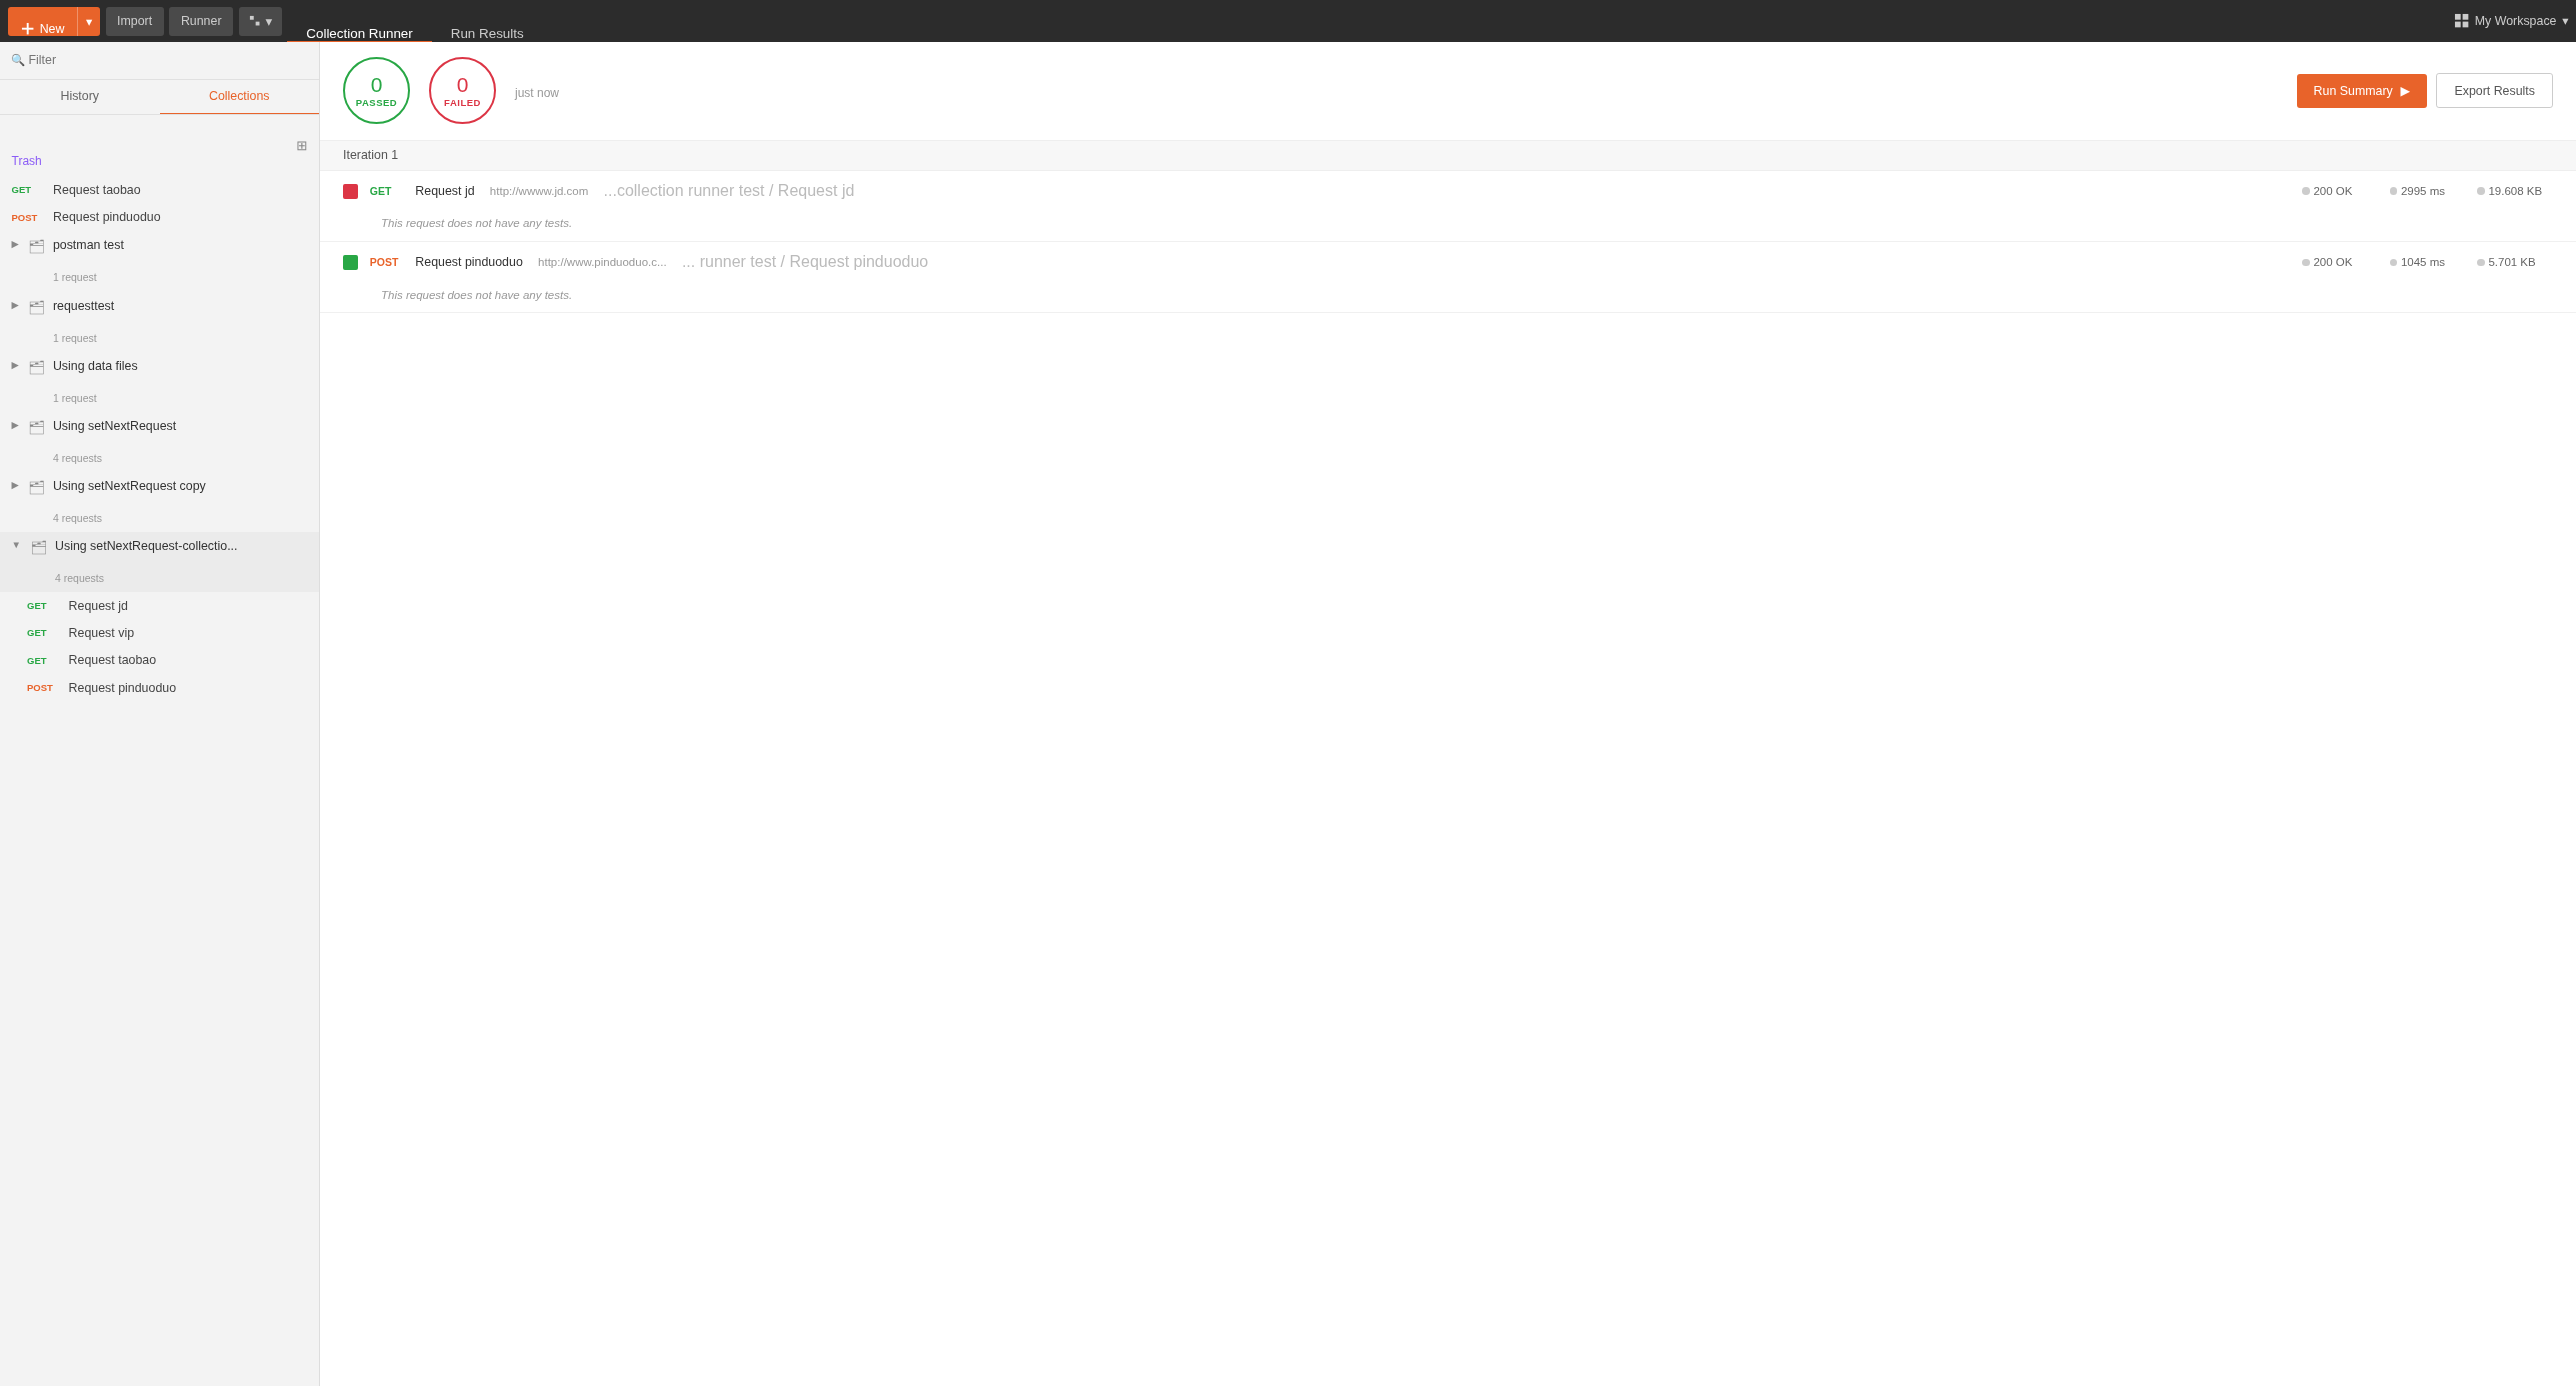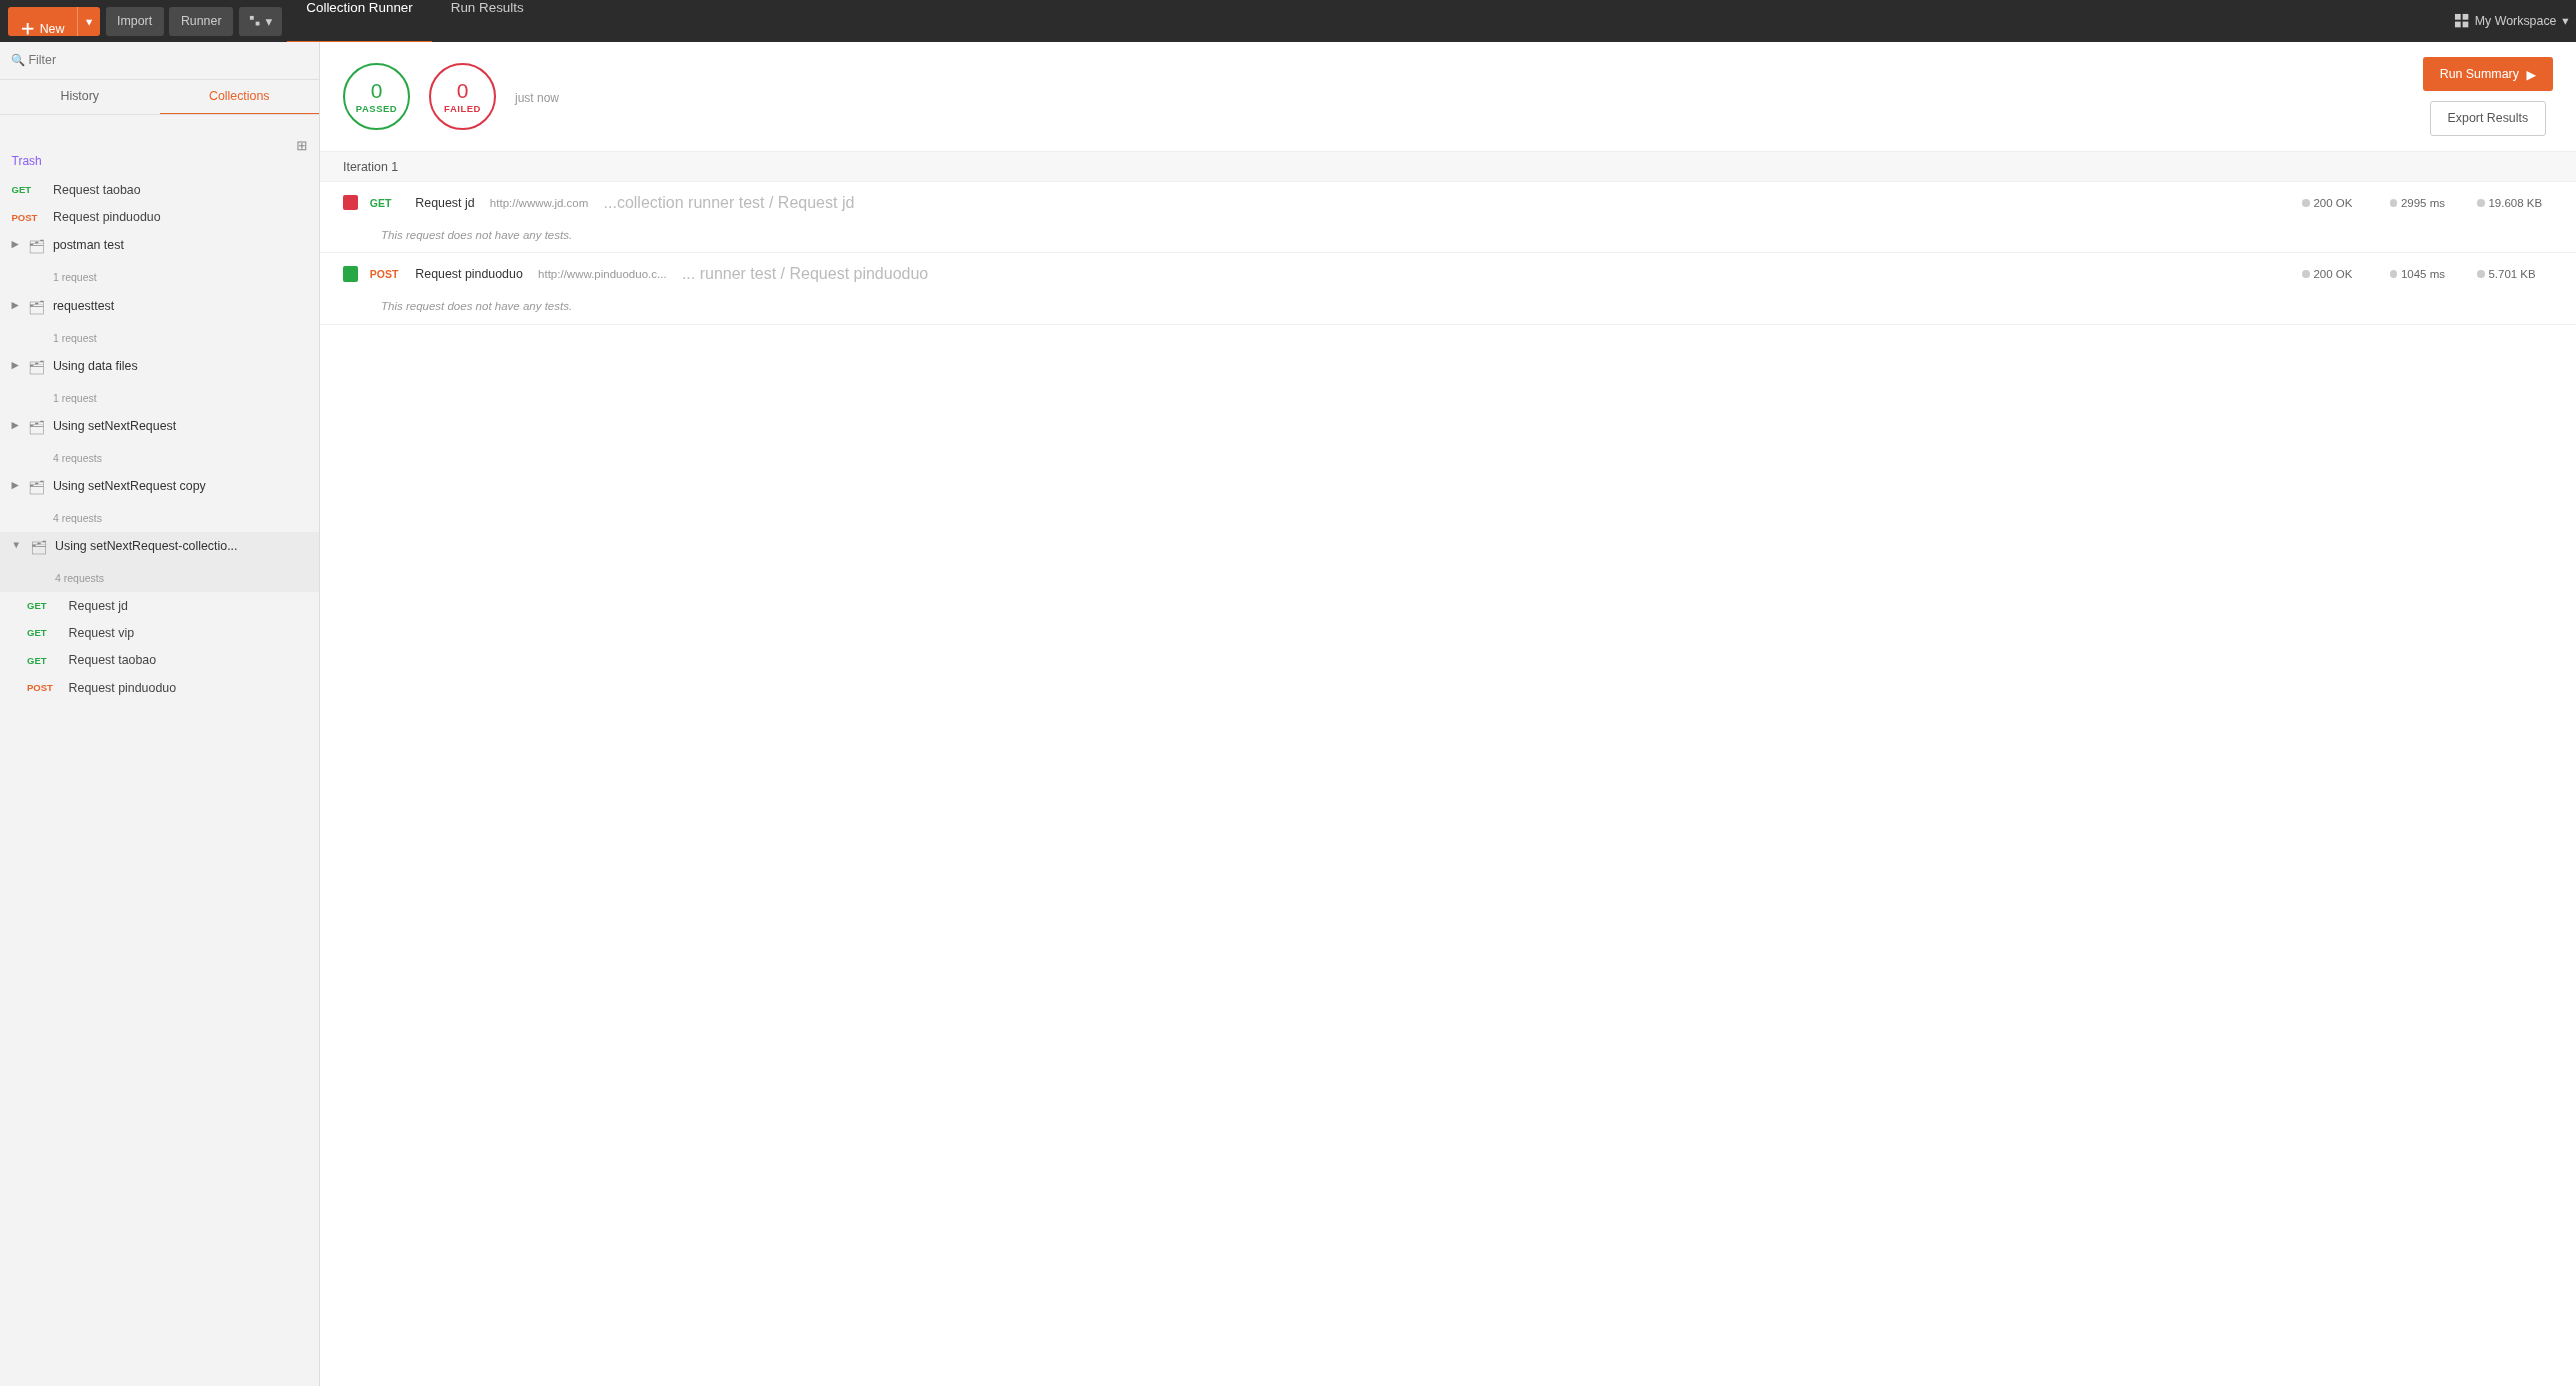--- a/index.html
+++ b/index.html
@@ -68,21 +68,21 @@
       align-items: center;
       gap: 0;
       flex: 1;
       height: 100%;
     }
     .top-tab {
       color: #ccc;
       padding: 0 19px;
       height: 100%;
       display: flex;
-      align-items: flex-start;
+      align-items: flex-end;
       cursor: pointer;
       font-size: 13.4px;
       border-bottom: 1.9px solid transparent;
     }
     .top-tab.active {
       color: white;
       border-bottom: 1.9px solid #e8632a;
     }
     .workspace-btn {
       margin-left: auto;
@@ -256,21 +256,21 @@
       letter-spacing: 0.5px;
     }
     .stat-circle.passed .stat-label { color: #28a745; }
     .stat-circle.failed .stat-label { color: #dc3545; }
     .run-info {
       flex: 1;
     }
     .run-title { font-size: 17px; color: #333; font-weight: 400; }
     .run-env { color: #999; font-size: 12.4px; margin-left: 9.5px; }
     .run-time { color: #999; font-size: 12px; margin-top: 3.8px; }
-    .run-actions { display: flex; gap: 9.5px; align-items: center; flex-direction: column; }
+    .run-actions { display: flex; gap: 9.5px; align-items: center; }
     .btn-run-summary {
       background: #e8632a;
       color: white;
       border: none;
       border-radius: 2.9px;
       padding: 9.5px 17px;
       cursor: pointer;
       font-size: 12.4px;
       display: flex;
       align-items: center;

